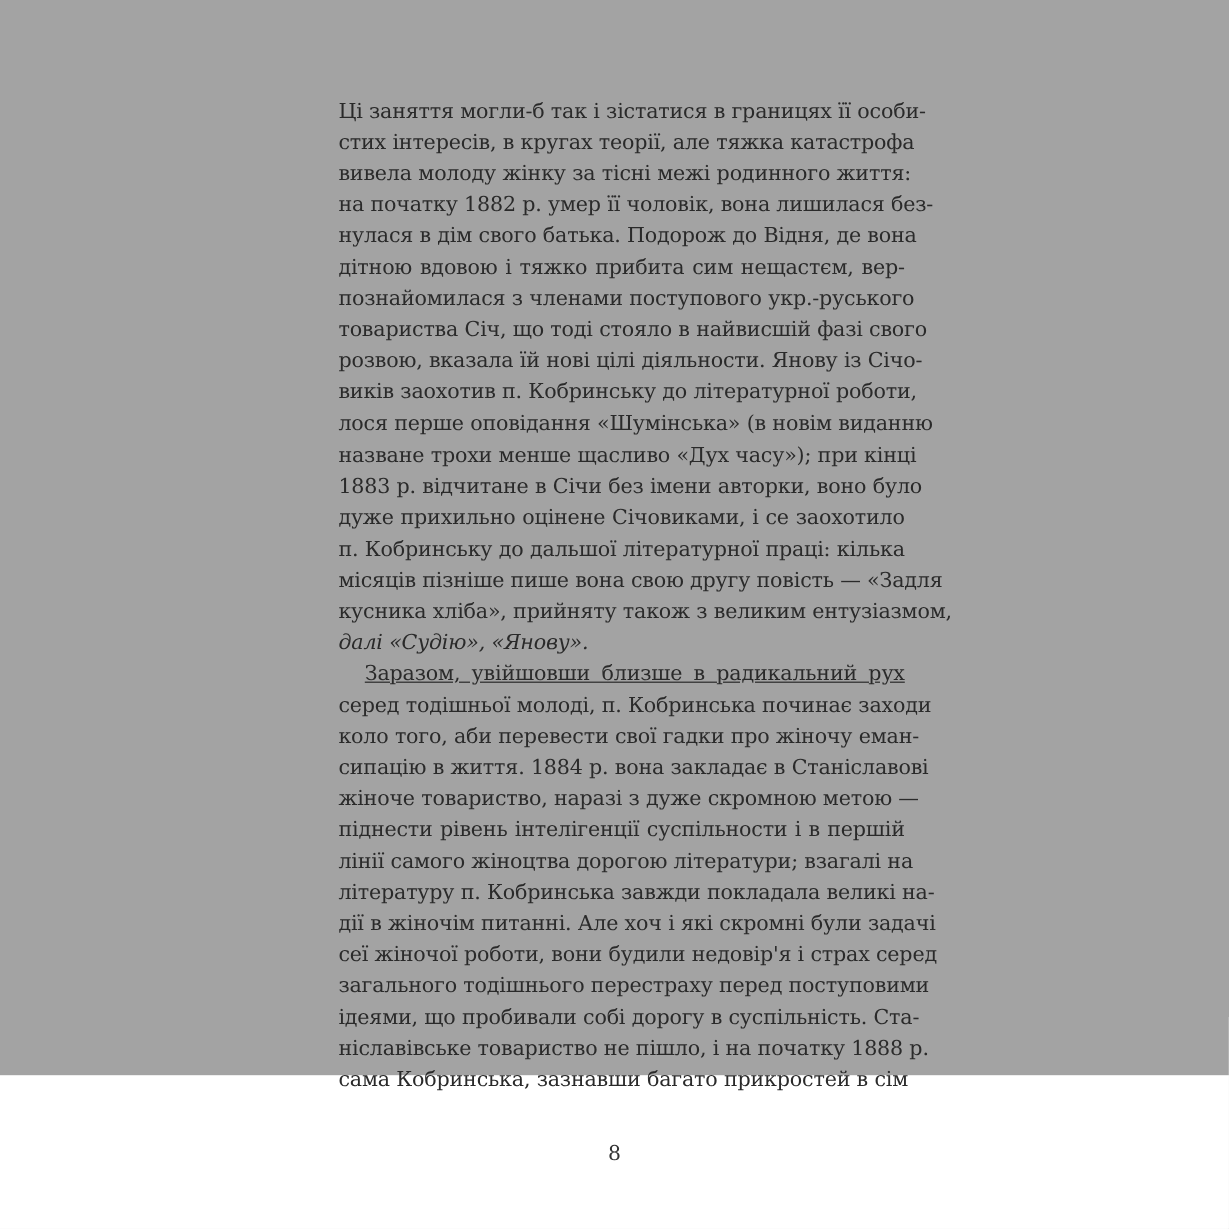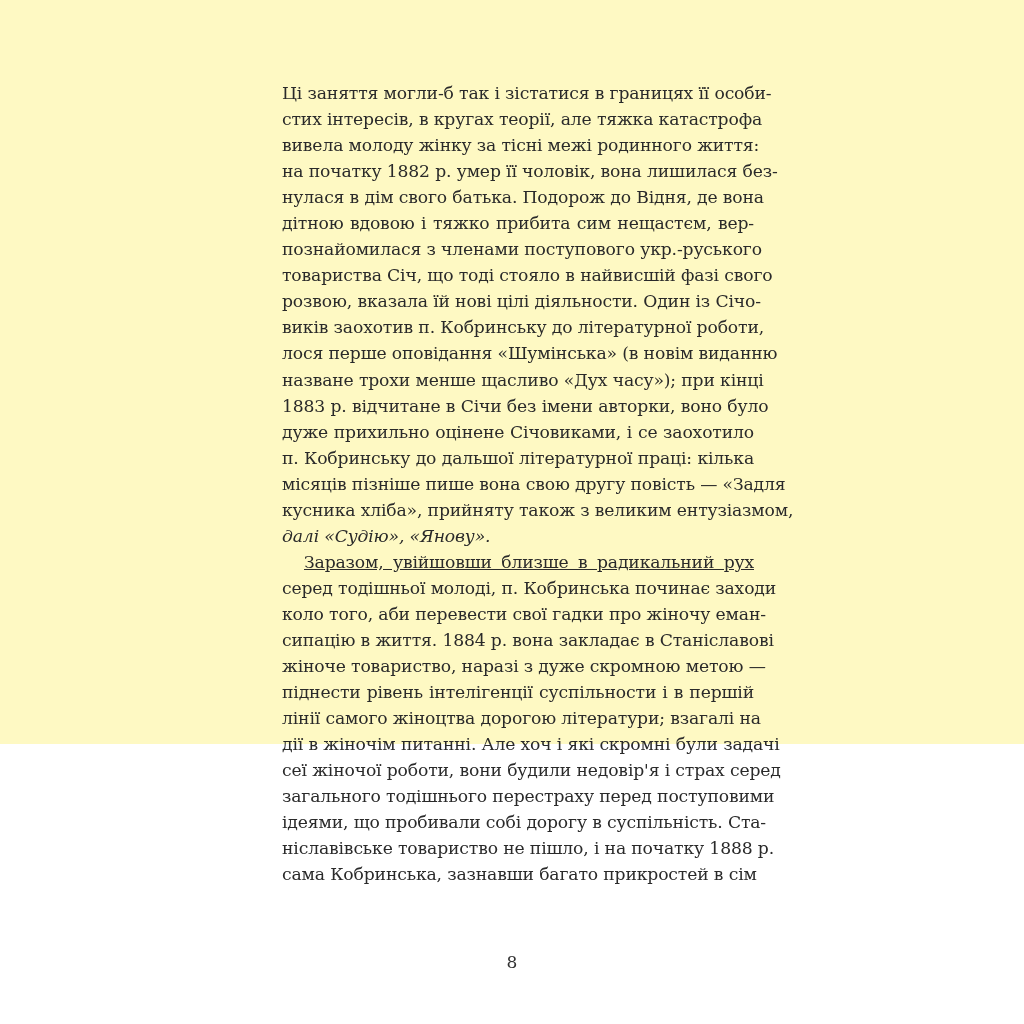--- a/index.html
+++ b/index.html
@@ -10,22 +10,22 @@
   body {
     width: 1024px;
     height: 1024px;
     position: relative;
     overflow: hidden;
   }
   .page {
     position: absolute;
     left: 0; top: 0;
     width: 1024px;
-    height: 744px;
-    background: #fef9c3;
+    height: 896px;
+    background: #a3a3a3;
   }
   .text-block {
     position: absolute;
     left: 282px;
     top: 80px;
     width: 472px;
     font-family: "DejaVu Serif", "Liberation Serif", serif;
     font-size: 17.2px;
     line-height: 26.05px;
     color: #2a2a2a;
@@ -65,39 +65,40 @@
   <div class="text-block">
     <div class="paragraph">
       <span class="line">Ці заняття могли-б так і зістатися в границях її особи-</span>
       <span class="line">стих інтересів, в кругах теорії, але тяжка катастрофа</span>
       <span class="line">вивела молоду жінку за тісні межі родинного життя:</span>
       <span class="line">на початку 1882 р. умер її чоловік, вона лишилася без-</span>
       <span class="line">нулася в дім свого батька. Подорож до Відня, де вона</span>
       <span class="line">дітною вдовою і тяжко прибита сим нещастєм, вер-</span>
       <span class="line">познайомилася з членами поступового укр.-руського</span>
       <span class="line">товариства Січ, що тоді стояло в найвисшій фазі свого</span>
-      <span class="line">розвою, вказала їй нові цілі діяльности. Один із Січо-</span>
+      <span class="line">розвою, вказала їй нові цілі діяльности. Янову із Січо-</span>
       <span class="line">виків заохотив п. Кобринську до літературної роботи,</span>
       <span class="line">лося перше оповідання «Шумінська» (в новім виданню</span>
       <span class="line">назване трохи менше щасливо «Дух часу»); при кінці</span>
       <span class="line">1883 р. відчитане в Січи без імени авторки, воно було</span>
       <span class="line">дуже прихильно оцінене Січовиками, і се заохотило</span>
       <span class="line">п. Кобринську до дальшої літературної праці: кілька</span>
       <span class="line">місяців пізніше пише вона свою другу повість — «Задля</span>
       <span class="line">кусника хліба», прийняту також з великим ентузіазмом,</span>
       <span class="line last">далі «Судію», «Янову».</span>
     </div>
     <div class="paragraph">
       <span class="line indent">Заразом, увійшовши близше в радикальний рух</span>
       <span class="line">серед тодішньої молоді, п. Кобринська починає заходи</span>
       <span class="line">коло того, аби перевести свої гадки про жіночу еман-</span>
       <span class="line">сипацію в життя. 1884 р. вона закладає в Станіславові</span>
       <span class="line">жіноче товариство, наразі з дуже скромною метою —</span>
       <span class="line">піднести рівень інтелігенції суспільности і в першій</span>
       <span class="line">лінії самого жіноцтва дорогою літератури; взагалі на</span>
+      <span class="line">літературу п. Кобринська завжди покладала великі на-</span>
       <span class="line">дії в жіночім питанні. Але хоч і які скромні були задачі</span>
       <span class="line">сеї жіночої роботи, вони будили недовір'я і страх серед</span>
       <span class="line">загального тодішнього перестраху перед поступовими</span>
       <span class="line">ідеями, що пробивали собі дорогу в суспільність. Ста-</span>
       <span class="line">ніславівське товариство не пішло, і на початку 1888 р.</span>
       <span class="line">сама Кобринська, зазнавши багато прикростей в сім</span>
     </div>
   </div>
   <div class="page-number">8</div>
 </div>

